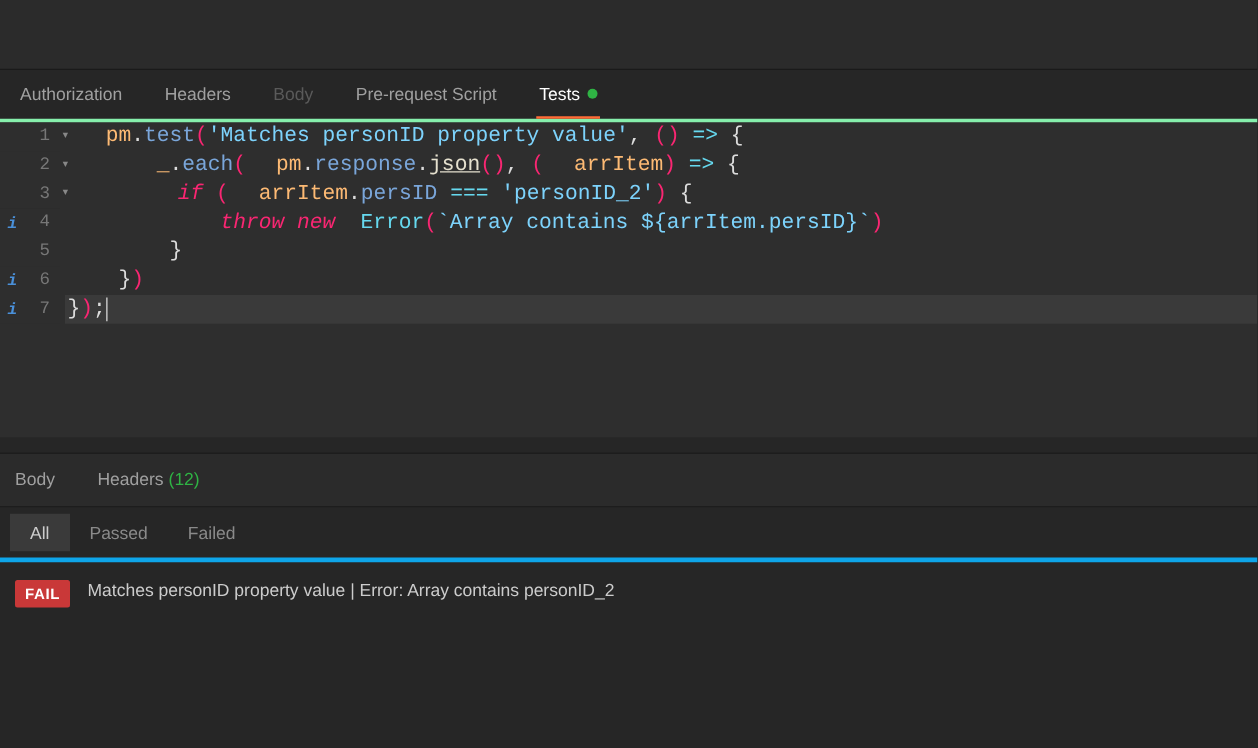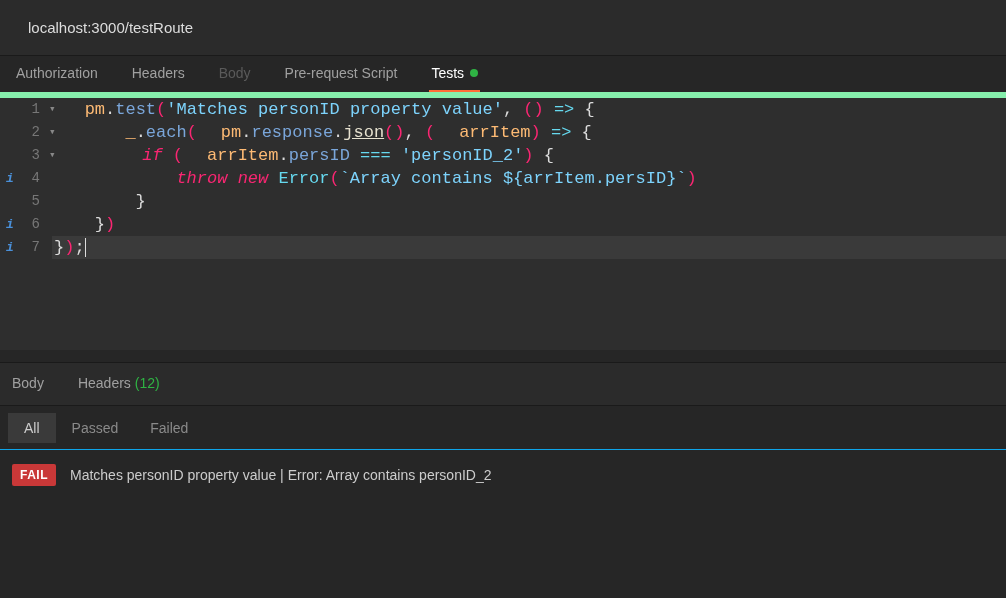--- a/index.html
+++ b/index.html
@@ -46,21 +46,21 @@
   }
 
   
   .req-tabs {
     display: flex;
     align-items: center;
     gap: 30px;
     padding: 0 14px;
     height: 42px;
     background: #262626;
-    border-bottom: 6px solid #86efac;
+    border-bottom: 3px solid #86efac;
   }
   .req-tab {
     color: #a0a0a0;
     font-size: 14px;
     cursor: pointer;
     height: 100%;
     display: flex;
     align-items: center;
     border-bottom: 2px solid transparent;
     padding: 0 2px;
@@ -128,21 +128,21 @@
 
   
   .c-ident { color: #fdba74; margin-left: 24px; }
   .c-punc  { color: #dcdcdc; }
   .c-prop  { color: #7aa6da; }
   .c-call  { color: #e6e1cf; text-decoration: underline; }
   .c-paren { color: #f92672; }
   .c-str   { color: #7dd3fc; }
   .c-op    { color: #66d9ef; }
   .c-kw    { color: #f92672; font-style: italic; }
-  .c-class { color: #66d9ef; }
+  .c-class { color: #66d9ef; margin-left: 10px; }
 
   .editor-blank {
     height: 12px;
     background: #262626;
   }
 
   
   .res-tabs {
     display: flex;
     align-items: center;
@@ -169,57 +169,54 @@
   .count-orange { color: #ff5d3a; }
 
   
   .filters {
     display: flex;
     align-items: center;
     height: 44px;
     padding: 0 8px;
     background: #262626;
     gap: 0;
-    border-bottom: 1px solid #0ea5e9;
+    border-bottom: 4px solid #0ea5e9;
   }
   .filter {
     color: #8a8a8a;
     padding: 0 16px;
     height: 30px;
     display: flex;
     align-items: center;
     font-size: 14px;
     cursor: pointer;
   }
   .filter.active {
     background: #3a3a3a;
     color: #ccc;
   }
 
   
   .results { padding: 14px 12px; background: #262626; }
-  .result-row { display: flex; align-items: center; gap: 14px; }
+  .result-row { display: flex; align-items: flex-start; gap: 14px; }
   .badge-fail {
     background: #c93838;
     color: #fff;
     font-size: 12px;
     font-weight: 600;
     padding: 4px 8px;
     letter-spacing: 0.5px;
     border-radius: 2px;
   }
   .result-text { color: #ccc; font-size: 14px; }
 </style>
 </head>
 <body>
 
 <div class="topbar">
-  <div class="url-field">
-    <span>localhost:3000/testRoute</span>
-  </div>
 </div>
 
 <div class="req-tabs">
   <div class="req-tab">Authorization</div>
   <div class="req-tab">Headers</div>
   <div class="req-tab disabled">Body</div>
   <div class="req-tab">Pre-request Script</div>
   <div class="req-tab active">
     <span>Tests</span>
     <span class="dot-green"></span>

